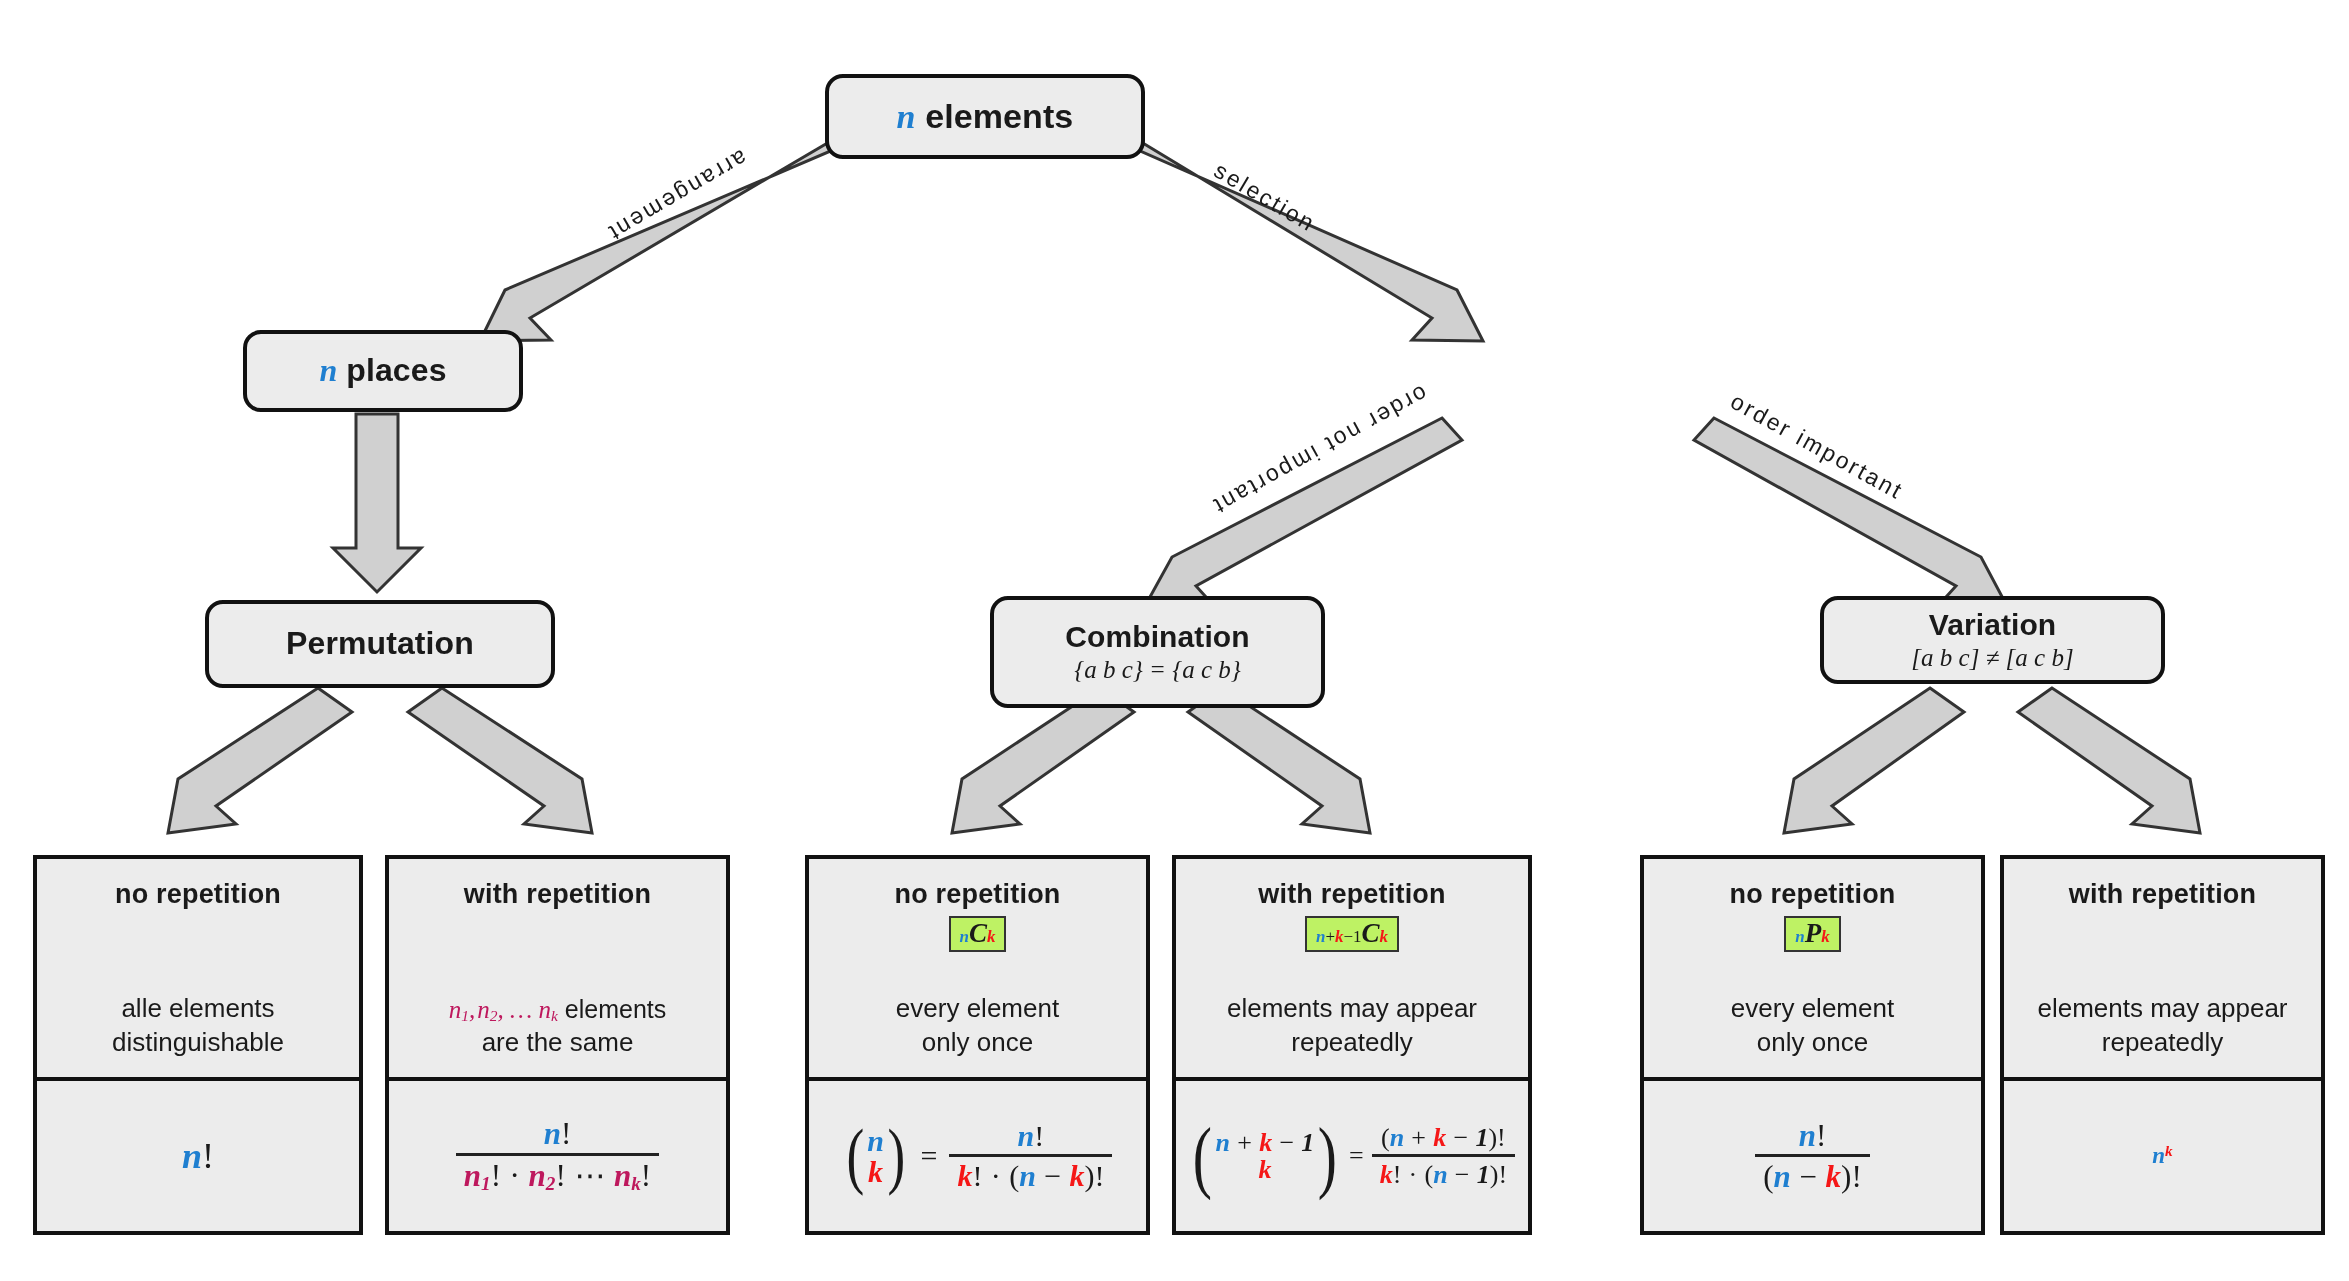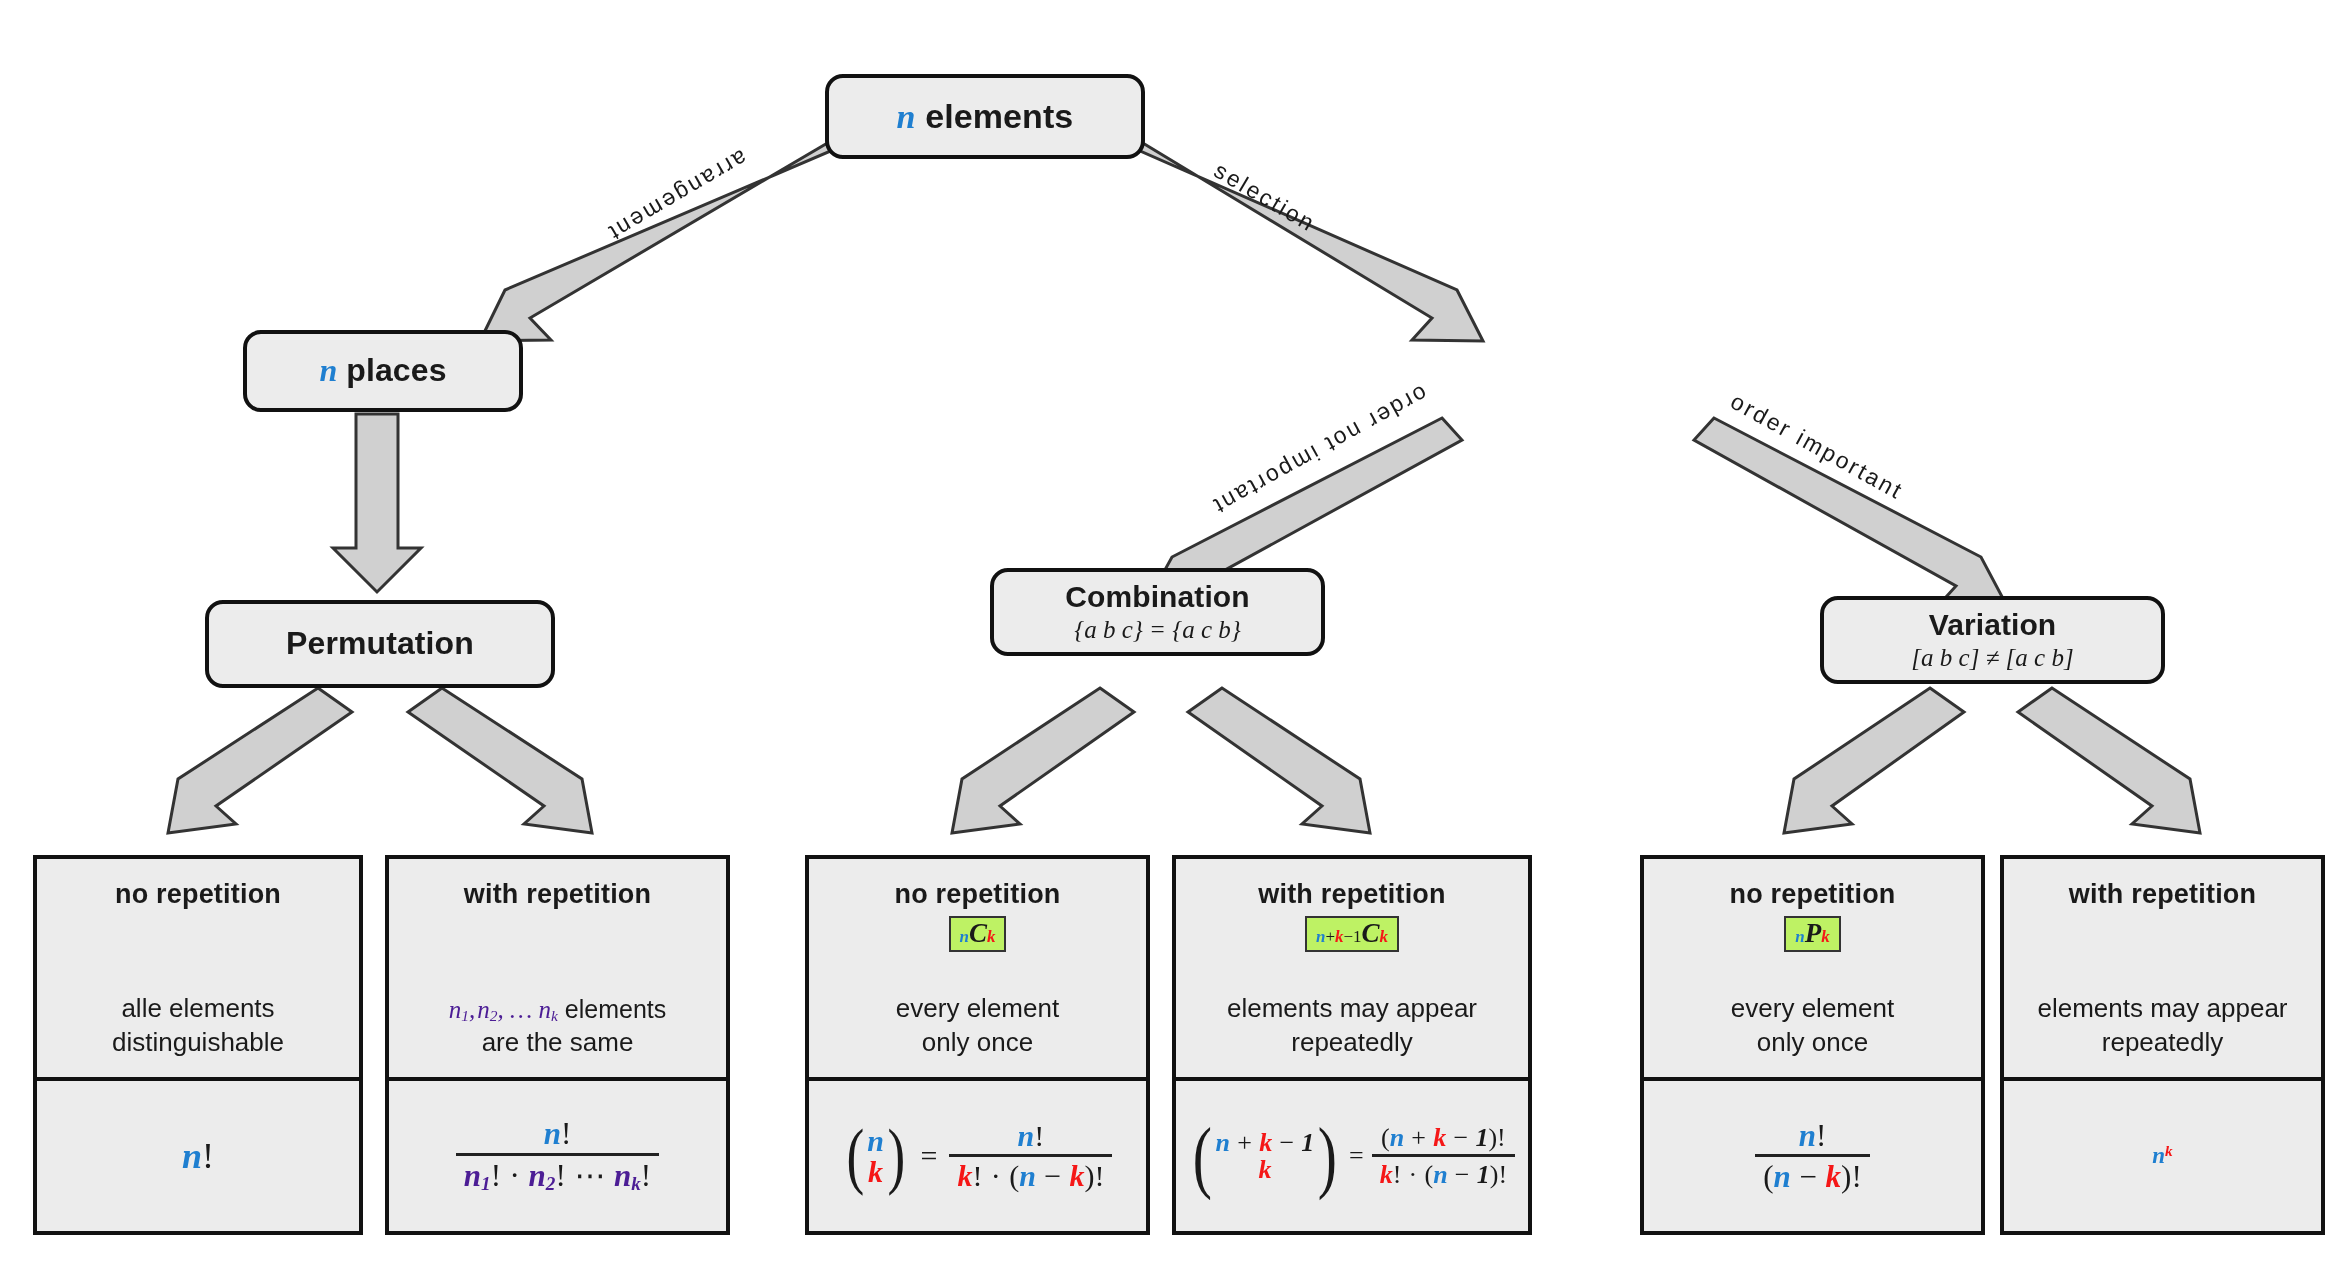--- a/index.html
+++ b/index.html
@@ -37,35 +37,35 @@
   }
   .node .sub{
     font-family:"Liberation Serif", serif;
     font-style:italic;
     white-space:nowrap;
     line-height:1.1;
     margin-top:3px;
   }
   .v-blue{color:#1f7fd0;font-family:"Liberation Serif",serif;font-style:italic;font-weight:bold;}
   .v-red{color:#f51717;font-family:"Liberation Serif",serif;font-style:italic;font-weight:bold;}
-  .v-green{color:#4c1d95;font-family:"Liberation Serif",serif;font-style:italic;font-weight:bold;}
+  .v-green{color:#be185d;font-family:"Liberation Serif",serif;font-style:italic;font-weight:bold;}
   .v-blk{color:#1a1a1a;font-family:"Liberation Serif",serif;font-style:italic;font-weight:bold;}
   .up{font-family:"Liberation Serif",serif;font-style:normal;}
 
   
   #node-root{left:825px;top:74px;width:320px;height:85px;}
   #node-root .title{font-size:34px;}
   #node-nplaces{left:243px;top:330px;width:280px;height:82px;}
   #node-nplaces .title{font-size:32px;}
   #node-kplaces{left:1438px;top:330px;width:280px;height:82px;}
   #node-kplaces .title{font-size:32px;}
 
   #node-perm{left:205px;top:600px;width:350px;height:88px;}
   #node-perm .title{font-size:32px;}
-  #node-comb{left:990px;top:568px;width:335px;height:88px;}
+  #node-comb{left:990px;top:596px;width:335px;height:112px;}
   #node-comb .title{font-size:30px;}
   #node-comb .sub{font-size:25px;}
   #node-var{left:1820px;top:596px;width:345px;height:88px;}
   #node-var .title{font-size:30px;}
   #node-var .sub{font-size:25px;}
 
   
   .leaf{
     position:absolute;
     box-sizing:border-box;

